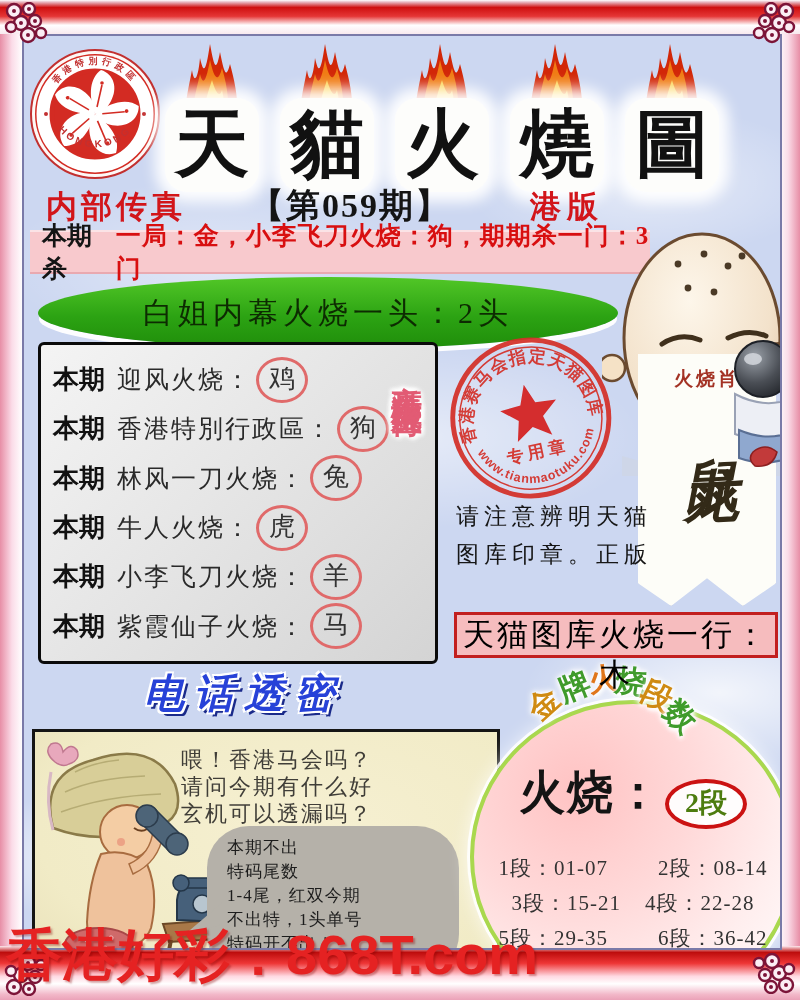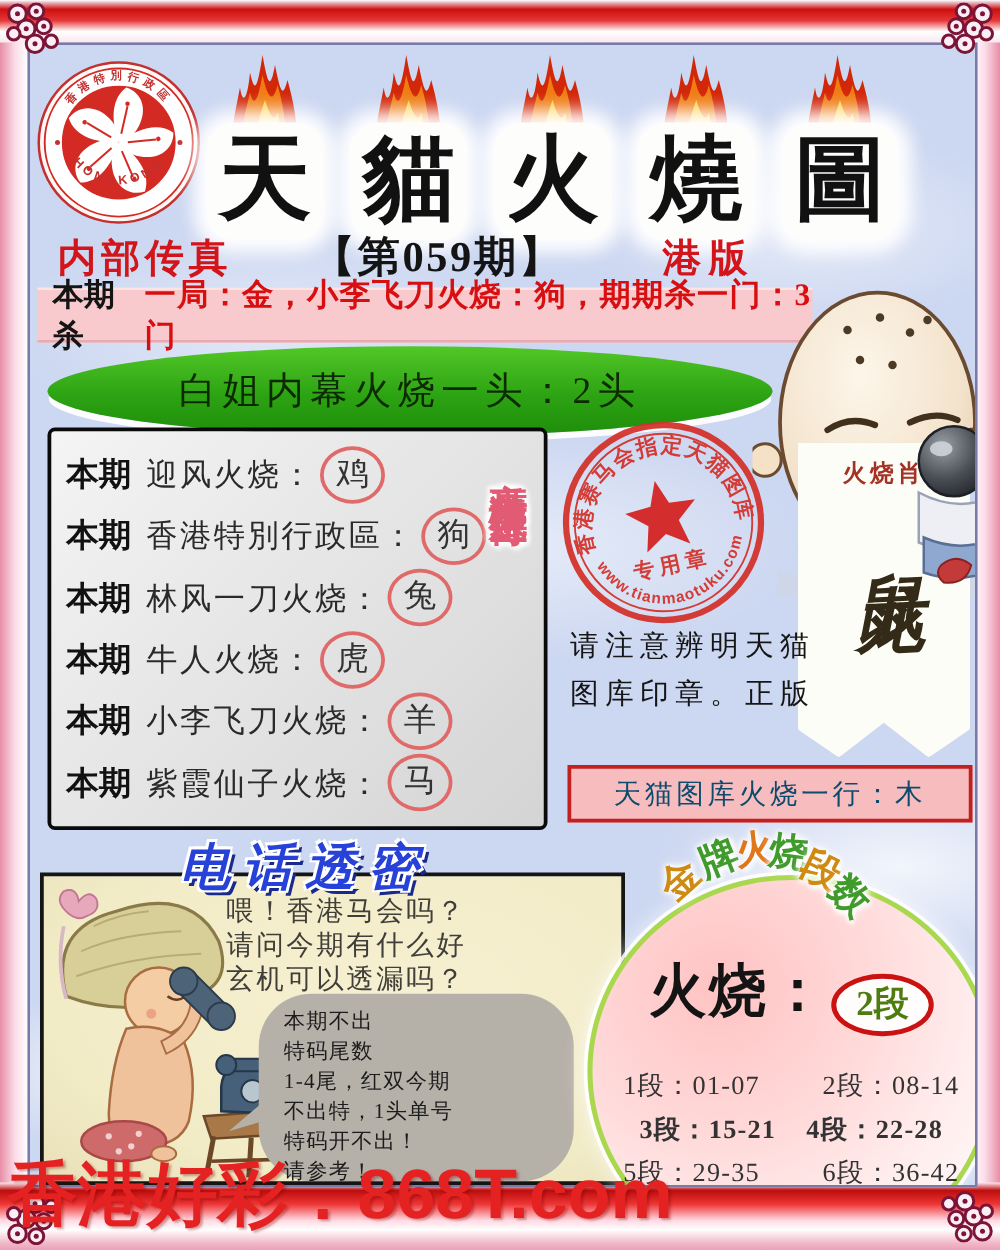--- a/index.html
+++ b/index.html
@@ -70,47 +70,47 @@
   .scroll{position:absolute;left:614px;top:318px;width:138px;height:252px;background:#fdfdf8;z-index:2;
     box-shadow:2px 3px 6px rgba(40,40,80,.35);
     clip-path:polygon(0 0,100% 0,100% 91%,76% 100%,50% 89%,24% 100%,0 91%);}
   .scroll-title{margin-top:12px;text-align:center;font-size:19px;font-weight:bold;color:#a33224;letter-spacing:3px;}
   .scroll-zod{position:absolute;left:50%;top:58px;transform:translateX(-50%) rotate(-3deg);
     writing-mode:vertical-rl;text-orientation:upright;font-size:56px;font-style:italic;font-weight:bold;color:#332a18;letter-spacing:10px;}
   .bundle{position:absolute;left:706px;top:302px;width:70px;height:142px;z-index:4;}
 
   .element-box{position:absolute;left:430px;top:576px;width:324px;height:46px;box-sizing:border-box;
     background:#f6bcbe;border:3px solid #c21f1f;text-align:center;line-height:40px;
-    font-size:22px;color:#0c4a6e;letter-spacing:3px;z-index:5;}
+    font-size:31px;color:#000000;letter-spacing:3px;z-index:5;}
 
   
   .phone-title{position:absolute;left:120px;top:630px;font-size:40px;font-weight:bold;font-style:italic;
     color:#2742d8;letter-spacing:10px;z-index:3;font-family:"Liberation Sans",sans-serif;
     text-shadow:2px 2px 0 #fff,-2px -2px 0 #fff,2px -2px 0 #fff,-2px 2px 0 #fff,4px 4px 0 #1a2a8a;}
-  .phonebox{position:absolute;left:8px;top:662px;width:468px;height:250px;box-sizing:border-box;
+  .phonebox{position:absolute;left:8px;top:693px;width:468px;height:250px;box-sizing:border-box;
     border:3px solid #151515;background:radial-gradient(ellipse at 60% 40%,#f6f0d2 0%,#f1ebc6 70%,#e8e0b8 100%);z-index:2;overflow:hidden;}
   .babysvg{position:absolute;left:0;bottom:0;width:220px;height:244px;z-index:1;}
   .qlines{position:absolute;left:146px;top:14px;font-size:22px;color:#403e38;line-height:27px;letter-spacing:2px;z-index:2;}
   .bubble{position:absolute;left:172px;top:94px;width:252px;height:150px;background:#b5b1a9;border-radius:42px;z-index:2;
     padding:10px 0 0 20px;box-sizing:border-box;font-size:17px;line-height:24px;color:#1c1c1c;letter-spacing:1px;}
   .bubble::before{content:"";position:absolute;left:-24px;top:76px;width:40px;height:34px;background:#b5b1a9;
     clip-path:polygon(100% 0,0 100%,100% 65%);}
 
   
   .segcircle{position:absolute;left:446px;top:664px;width:318px;height:306px;border-radius:50%;
     border:4px solid #a9d84e;z-index:2;
     background:radial-gradient(circle at 32% 28%,#ffc3c3 0%,#ffd9d9 38%,#ffeeee 68%,#ffffff 100%);
     box-shadow:0 0 0 3px rgba(255,255,255,.85),0 0 20px rgba(255,255,255,.9);}
   .seg-main{position:absolute;left:0;right:0;top:58px;text-align:center;white-space:nowrap;z-index:2;}
   .seg-main .sm-label{font-size:46px;font-weight:bold;color:#141414;letter-spacing:2px;}
   .seg-main .sm-value{display:inline-block;font-size:28px;font-weight:bold;color:#4d7c0f;
     border:4px solid #cb1212;border-radius:50%;padding:1px 16px 3px;background:rgba(255,255,255,.92);vertical-align:middle;margin-left:2px;}
   .seg-list{position:absolute;left:0;right:0;top:150px;display:flex;flex-direction:column;gap:7px;align-items:center;}
   .seg-row{display:flex;gap:50px;}
-  .seg-row.tight{gap:24px;font-weight:bold;}
+  .seg-row.tight{gap:24px;}
   .seg-item{font-size:21px;color:#333;letter-spacing:1px;}
   .arcchar{position:absolute;font-size:31px;font-weight:bold;z-index:3;transform-origin:center;
     text-shadow:0 0 4px #fff,0 0 6px #fff,0 0 9px #fff,2px 2px 4px #fff;}
   .ac0{left:520px;top:668px;transform:translate(-50%,-50%) rotate(-42deg);color:#cf8a12;}
   .ac1{left:551px;top:651px;transform:translate(-50%,-50%) rotate(-22deg);color:#3f9b2b;}
   .ac2{left:580px;top:644px;transform:translate(-50%,-50%) rotate(-6deg);color:#e0761a;}
   .ac3{left:607px;top:646px;transform:translate(-50%,-50%) rotate(8deg);color:#3f9b2b;}
   .ac4{left:633px;top:660px;transform:translate(-50%,-50%) rotate(26deg);color:#cf8a12;}
   .ac5{left:656px;top:681px;transform:translate(-50%,-50%) rotate(45deg);color:#3f9b2b;}
 

